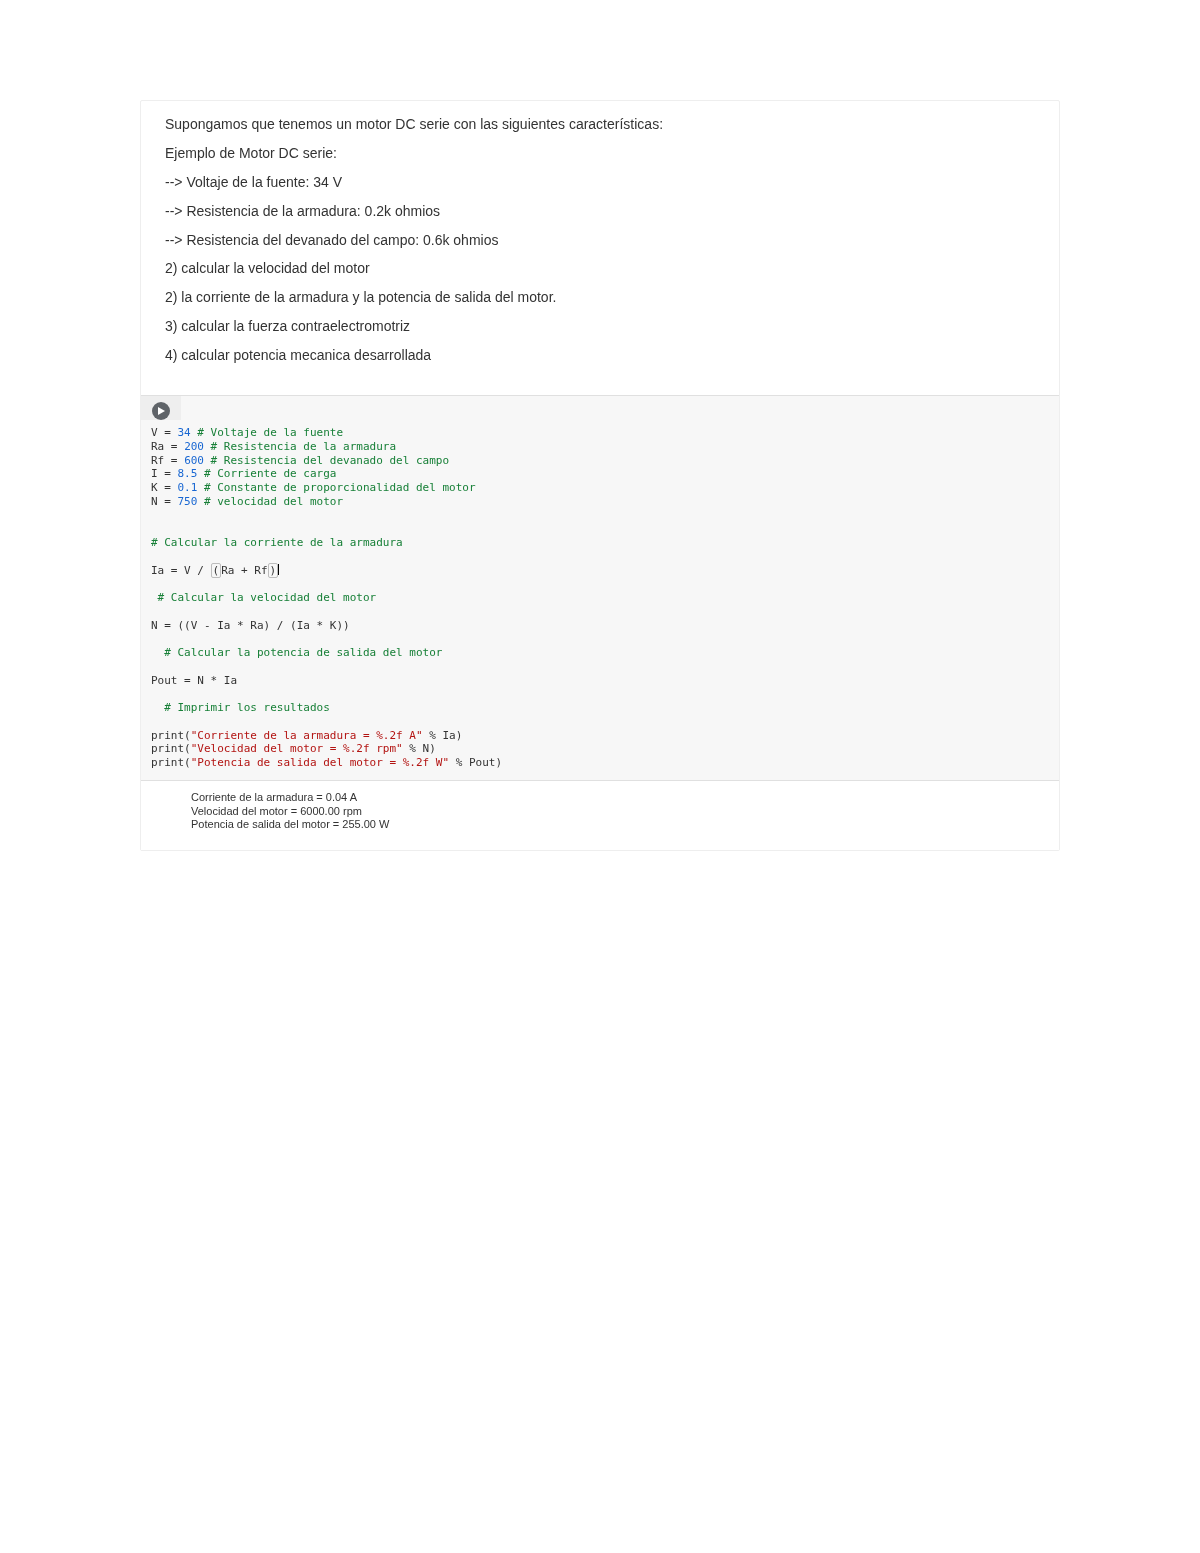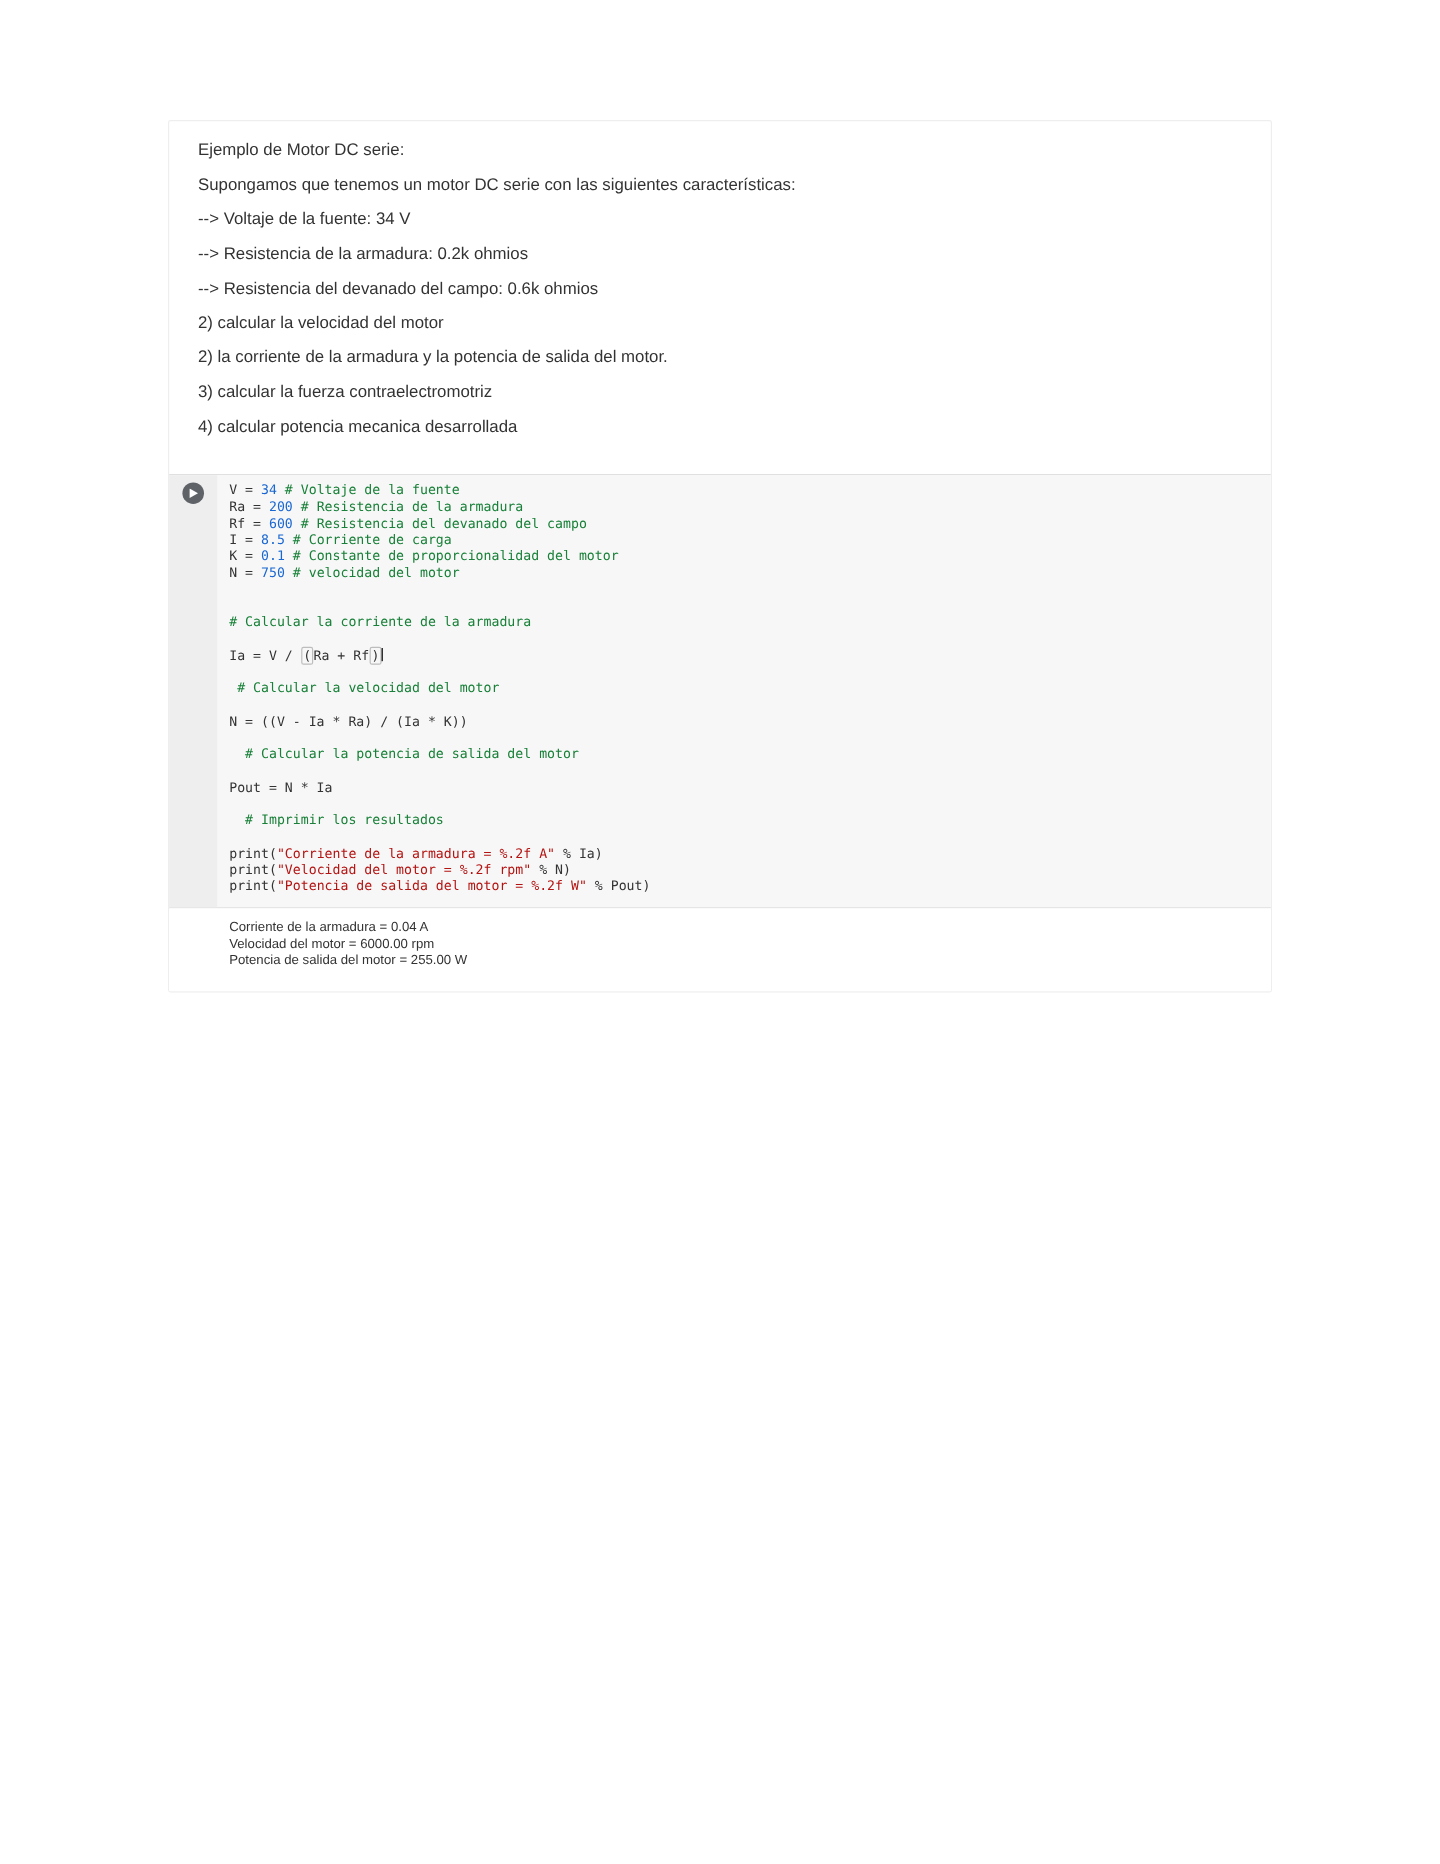--- a/index.html
+++ b/index.html
@@ -32,20 +32,21 @@
     margin: 0 0 10px 0;
     line-height: 1.35;
   }
   .md-cell p:last-child { margin-bottom: 18px; }
 
   
   .code-cell {
     display: flex;
     background: #f7f7f7;
     border-bottom: 1px solid #e0e0e0;
+    flex-direction: column;
   }
   .gutter {
     width: 40px;
     background: #eeeeee;
     padding-top: 6px;
     display: flex;
     justify-content: center;
   }
   .run-btn {
     width: 18px;
@@ -103,22 +104,22 @@
     white-space: pre;
   }
 </style>
 </head>
 <body>
 
 <div class="page">
   <div class="notebook">
 
     <div class="md-cell">
+      <p>Supongamos que tenemos un motor DC serie con las siguientes características:</p>
       <p>Ejemplo de Motor DC serie:</p>
-      <p>Supongamos que tenemos un motor DC serie con las siguientes características:</p>
       <p>--&gt; Voltaje de la fuente: 34 V</p>
       <p>--&gt; Resistencia de la armadura: 0.2k ohmios</p>
       <p>--&gt; Resistencia del devanado del campo: 0.6k ohmios</p>
       <p>2) calcular la velocidad del motor</p>
       <p>2) la corriente de la armadura y la potencia de salida del motor.</p>
       <p>3) calcular la fuerza contraelectromotriz</p>
       <p>4) calcular potencia mecanica desarrollada</p>
     </div>
 
     <div class="code-cell">

